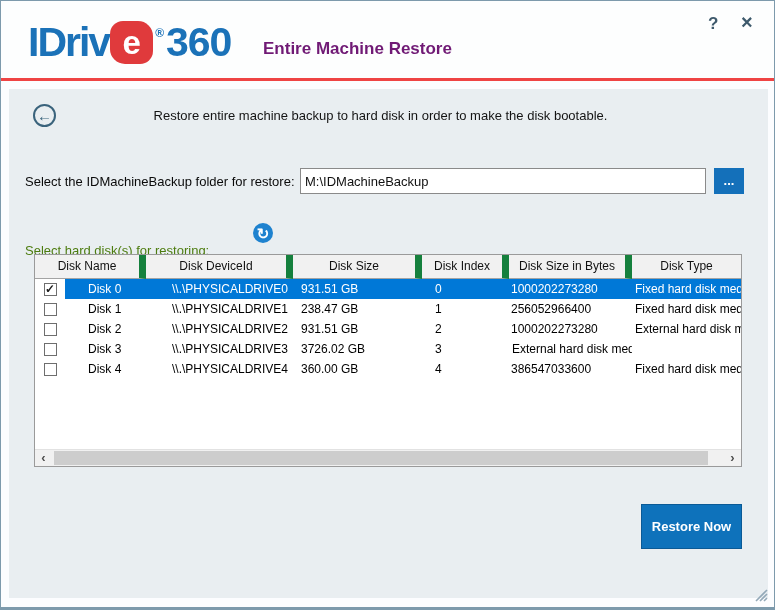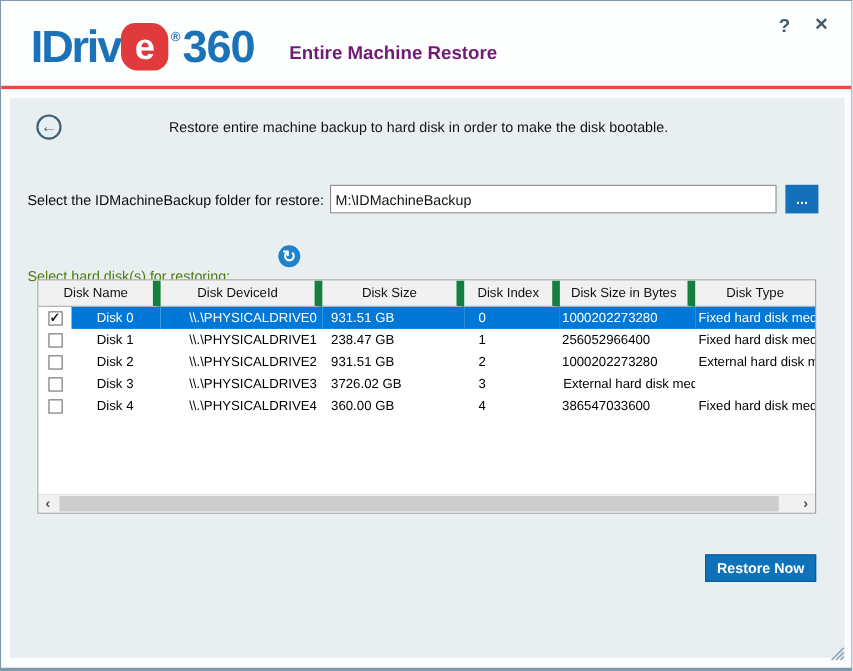--- a/index.html
+++ b/index.html
@@ -106,21 +106,21 @@
   }
   .sb-arrow {
     position:absolute; top:0; width:17px; height:16px; color:#4d4d4d;
     font-size:13px; font-weight:bold; text-align:center; line-height:15px;
   }
   .sb-left { left:0; }
   .sb-right { right:0; }
   .sb-thumb { position:absolute; left:19px; top:1px; width:654px; height:14px; background:#cdcdcd; }
   
   .restore-btn {
-    position:absolute; left:632px; top:415px; width:101px; height:25px;
+    position:absolute; left:632px; top:415px; width:101px; height:45px;
     background:#0e72bb; border:1px solid #0a5a96; color:#fff;
     font-size:13px; font-weight:bold; font-family:"Liberation Sans", sans-serif;
   }
   
   .resize-grip { position:absolute; right:6px; bottom:1px; }
 </style>
 </head>
 <body>
 
 <div class="window">

